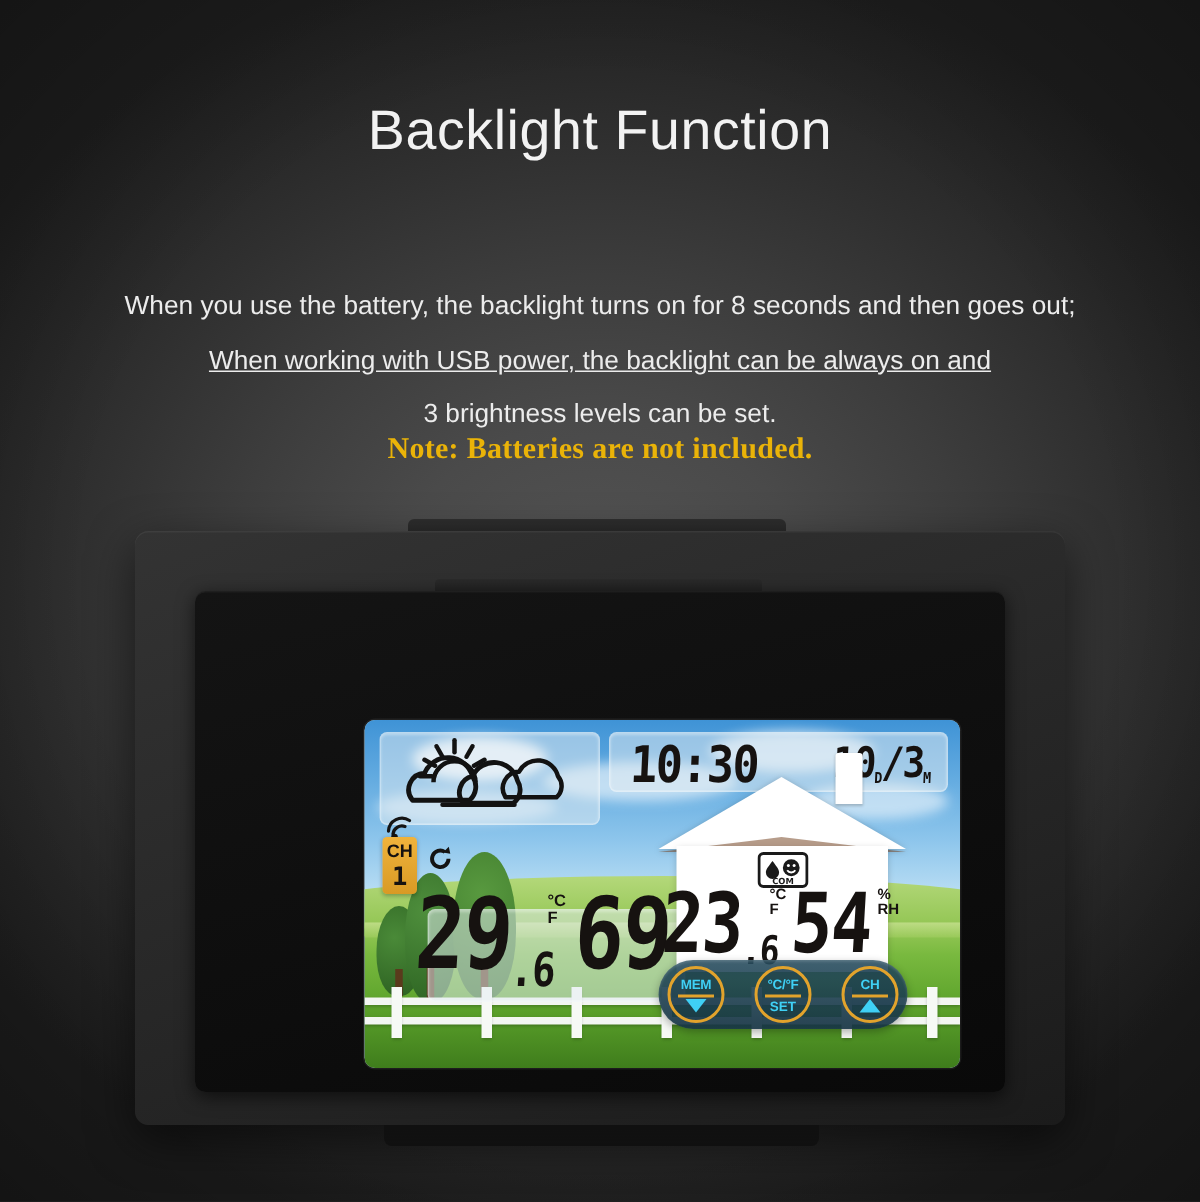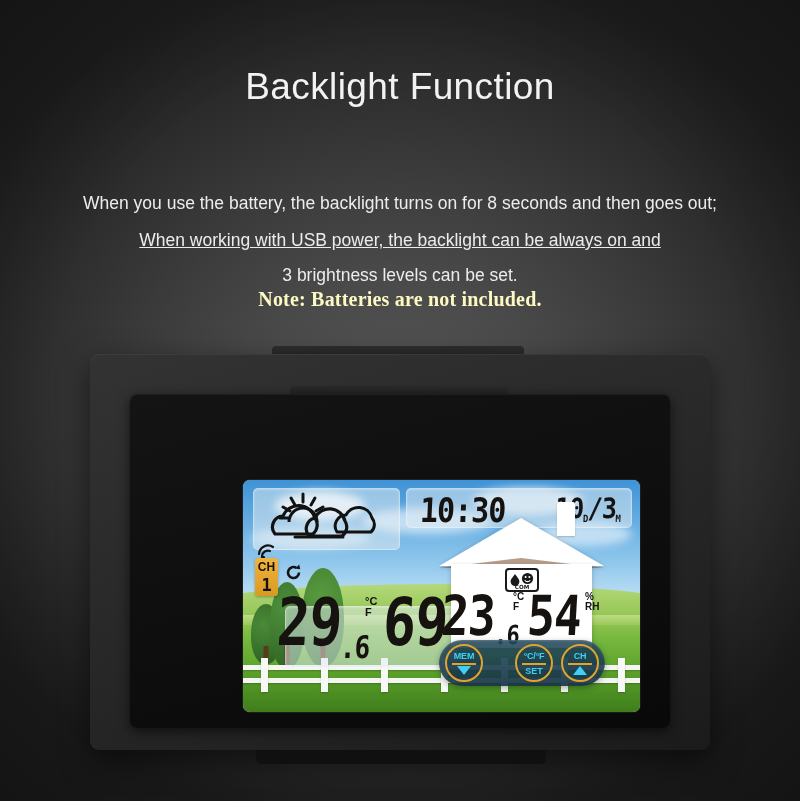--- a/index.html
+++ b/index.html
@@ -17,21 +17,21 @@
   .bg-vig{position:absolute;inset:0;
     background:radial-gradient(ellipse 95% 92% at 50% 48%, rgba(0,0,0,0) 45%, rgba(0,0,0,.35) 78%, rgba(0,0,0,.62) 100%);}
 
   
   .hdr{position:absolute;left:0;right:0;text-align:center;}
   .title{top:66px;font-size:37px;color:#f2f2f2;letter-spacing:.4px;font-weight:400;}
   .body-l{font-size:17.5px;color:#ececec;font-weight:400;}
   .l1{top:193px;}
   .l2{top:230px;text-decoration:underline;}
   .l3{top:265px;}
-  .note{top:288px;font-family:"Liberation Serif",serif;font-weight:700;font-size:20px;color:#fef9c3;letter-spacing:.2px;}
+  .note{top:288px;font-family:"Liberation Serif",serif;font-weight:700;font-size:20px;color:#eab308;letter-spacing:.2px;}
 
   
   #device{position:absolute;left:90px;top:346px;width:620px;height:412px;}
 
   .tab-top{position:absolute;left:182px;top:0;width:252px;height:14px;
     background:linear-gradient(180deg,#2e2e2e,#272727);border-radius:4px 4px 0 0;}
   .tab-bot{position:absolute;left:166px;bottom:-6px;width:290px;height:16px;
     background:linear-gradient(180deg,#1d1d1d,#151515);border-radius:0 0 5px 5px;}
 
   .frame-outer{position:absolute;left:0;top:8px;width:620px;height:396px;
@@ -137,21 +137,21 @@
   .in-h{position:absolute;left:86px;top:0;font-size:46px;line-height:46px;transform:scaleY(1.2) skewX(-4deg);transform-origin:left top;}
   .in-unit-c{position:absolute;left:70px;top:4px;font-family:"Liberation Sans",sans-serif;font-size:10px;font-weight:700;color:#161210;line-height:10px;}
   .in-unit-rh{position:absolute;left:142px;top:4px;font-family:"Liberation Sans",sans-serif;font-size:10px;font-weight:700;color:#161210;line-height:10px;}
 
   
   .btnbar{position:absolute;left:196px;top:160px;width:166px;height:46px;
     background:linear-gradient(180deg,rgba(36,74,92,.88),rgba(22,52,68,.92));
     border-radius:23px;box-shadow:inset 0 1px 2px rgba(255,255,255,.18),0 2px 6px rgba(0,0,0,.3);}
   .btn{position:absolute;top:4px;width:38px;height:38px;border-radius:50%;
     border:2px solid #e2a32c;box-sizing:border-box;background:rgba(20,52,70,.25);}
-  .b1{left:6px;} .b2{left:76px;} .b3{left:122px;}
+  .b1{left:6px;} .b2{left:64px;} .b3{left:122px;}
   .btn .bl{position:absolute;left:0;right:0;top:5px;text-align:center;font-size:9px;font-weight:700;color:#3fd0f5;font-family:"Liberation Sans",sans-serif;letter-spacing:-.2px;}
   .btn .bl2{position:absolute;left:0;right:0;bottom:4px;text-align:center;font-size:9px;font-weight:700;color:#3fd0f5;font-family:"Liberation Sans",sans-serif;}
   .btn .bdiv{position:absolute;left:5px;right:5px;top:17px;height:1.5px;background:#e2a32c;}
   .btn .arr{position:absolute;left:50%;transform:translateX(-50%);bottom:5px;width:0;height:0;}
   .arr-d{border-left:7px solid transparent;border-right:7px solid transparent;border-top:9px solid #3fd0f5;}
   .arr-u{border-left:7px solid transparent;border-right:7px solid transparent;border-bottom:9px solid #3fd0f5;}
 </style>
 </head>
 <body>
 

